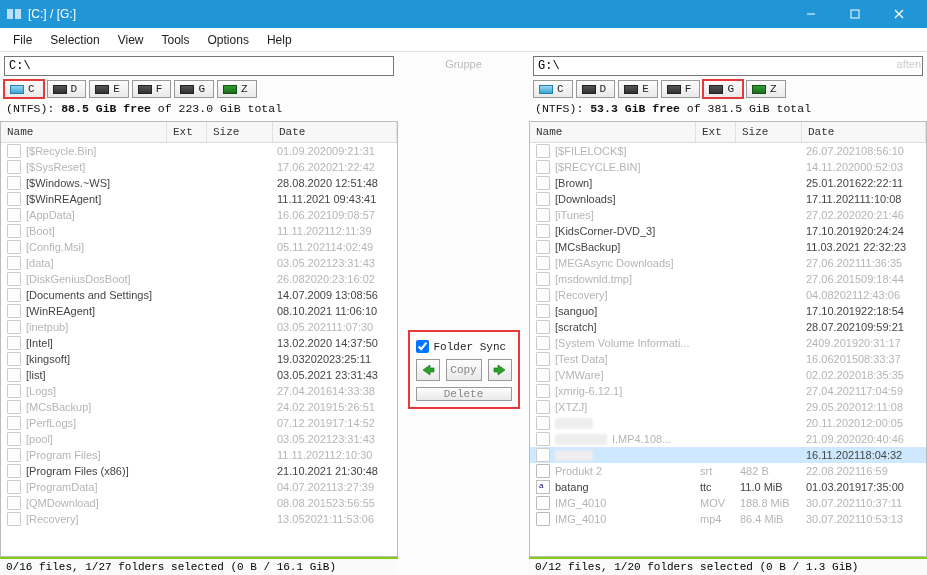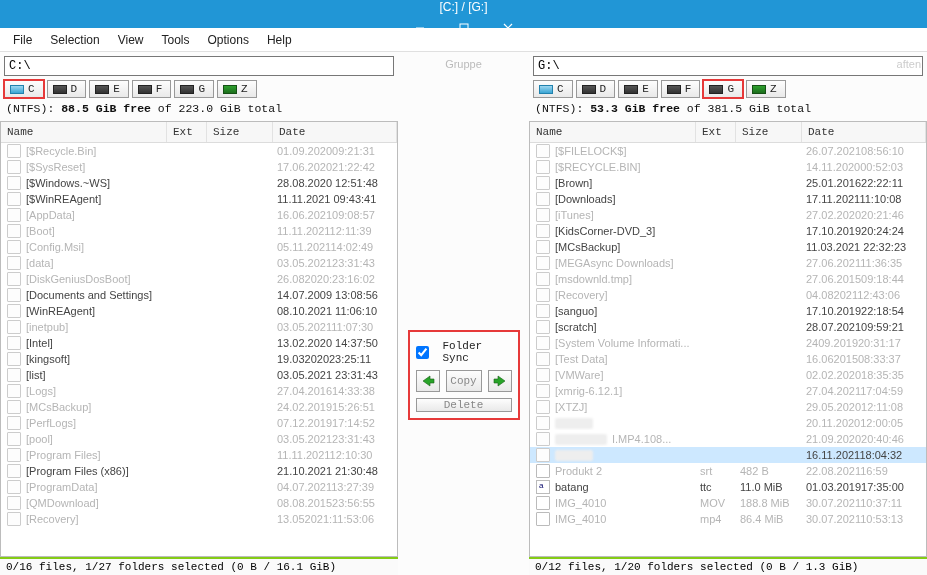--- a/index.html
+++ b/index.html
@@ -1,17 +1,17 @@
 <!DOCTYPE html>
 <html><head>
   <meta charset="utf-8">
   <style>
     * { box-sizing: border-box; margin: 0; padding: 0; }
     body { font-family: "Segoe UI", Tahoma, sans-serif; font-size: 11px; background: #f0f0f0; width: 927px; height: 575px; overflow: hidden; display: flex; flex-direction: column; }
-    .titlebar { background: #2196d6; color: #fff; height: 28px; display: flex; align-items: center; padding: 0 6px; flex-direction: column; }
+    .titlebar { background: #2196d6; color: #fff; height: 28px; display: flex; align-items: center; padding: 0 6px; }
     .titlebar-icon { width: 16px; height: 16px; margin-right: 6px; }
     .titlebar-title { flex: 1; font-size: 12px; }
     .window-controls { display: flex; }
     .window-btn { width: 44px; height: 28px; display: flex; align-items: center; justify-content: center; color: #fff; cursor: pointer; }
     .menubar { background: #fff; height: 24px; display: flex; align-items: center; padding: 0 4px; border-bottom: 1px solid #e0e0e0; }
     .menubar span { padding: 0 9px; cursor: default; font-size: 12px; color: #222; }
     .body-area { flex: 1; display: flex; background: #fcfcfc; }
     .pane { width: 398px; display: flex; flex-direction: column; }
     .center-pane { flex: 1; display: flex; flex-direction: column; align-items: center; position: relative; padding-top: 6px; color:#888; font-size:11px;}
     .center-label { color:#bbb; }
@@ -39,21 +39,21 @@
     .row .cell-ext { width:40px; padding-left:4px;}
     .row .cell-size { width:66px; padding-left:4px;}
     .row .cell-date { width:124px; padding-left:4px; white-space:nowrap; overflow:hidden;}
     .ficon { width:14px; height:14px; flex-shrink:0;}
     .ficon.folder { background:#fdfdfd; border:1px solid #ccc; border-radius:1px;}
     .ficon.file { background:#fff; border:1px solid #bbb; border-radius:1px;}
     .ficon.file-a { background:#fff; border:1px solid #bbb; position:relative;}
     .ficon.file-a::after{content:"a"; position:absolute; font-size:8px; left:2px; top:0px; color:#006;}
     .statusline { font-family:"Courier New", monospace; font-size:11px; padding:2px 6px; background:#fafafa; border-top:2px solid #84cc16;}
     .sync-box { border: 2px solid #e63939; width: 112px; margin-top: 260px; padding: 8px 6px 6px 6px; background:#fdfdfd; display:flex; flex-direction:column; gap:6px;}
-    .sync-check { display:flex; align-items:center; gap:14px; font-family:"Courier New", monospace; font-size:11px; color:#222;}
+    .sync-check { display:flex; align-items:center; gap:5px; font-family:"Courier New", monospace; font-size:11px; color:#222;}
     .sync-check input { width:13px; height:13px;}
     .sync-row { display:flex; align-items:center; gap:6px;}
     .arrow-btn { width:24px; height:22px; border:1px solid #999; background:linear-gradient(#fdfdfd,#e9e9e9); display:flex; align-items:center; justify-content:center; cursor:pointer;}
     .arrow-svg { width:14px; height:14px; }
     .copy-btn, .del-btn { flex:1; height:22px; border:1px solid #999; background:linear-gradient(#fdfdfd,#e9e9e9); font-family:"Courier New", monospace; font-size:11px; display:flex; align-items:center; justify-content:center; cursor:pointer;}
     .blurred { background: #eee; border-radius:2px; height:11px; width:38px; display:inline-block; filter:blur(1px);}
     .blurred2 { background: #eee; border-radius:2px; height:11px; width:52px; display:inline-block; filter:blur(1px);}
     .filelist-body::-webkit-scrollbar { width: 15px; }
     .filelist-body::-webkit-scrollbar-track { background:#f0f0f0;}
     .filelist-body::-webkit-scrollbar-thumb { background:#c8c8c8; border:1px solid #aaa;}

